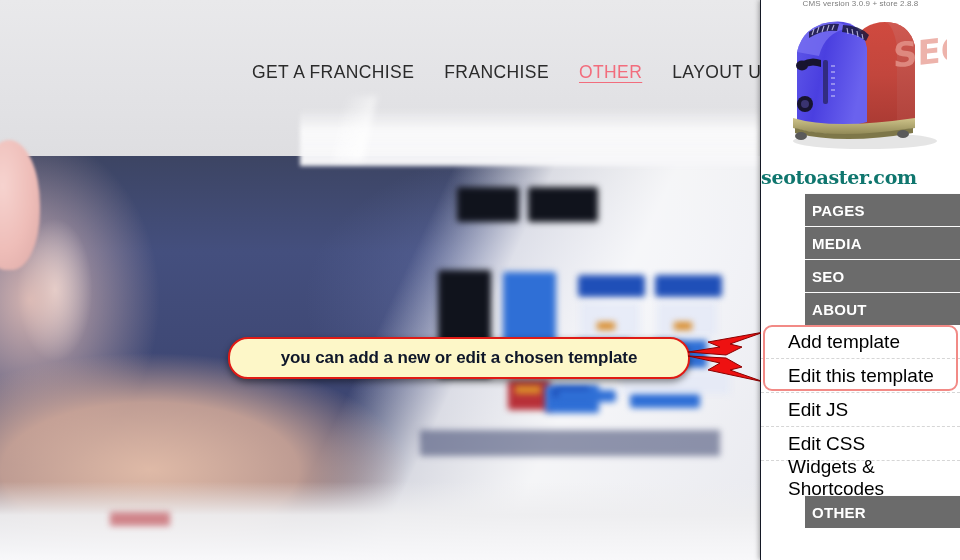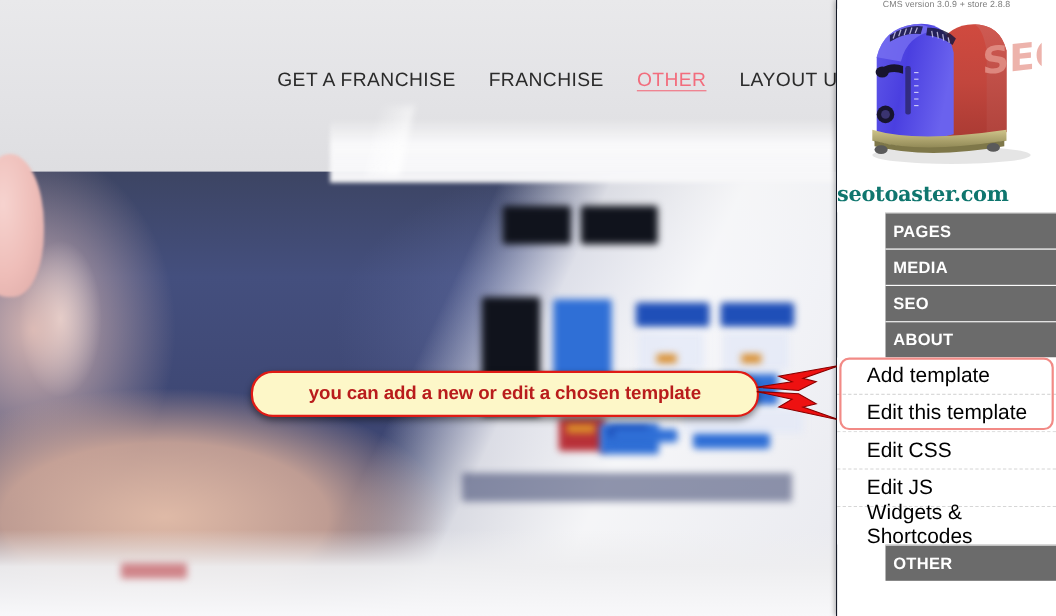--- a/index.html
+++ b/index.html
@@ -114,21 +114,21 @@
     border: 2px solid #e01b15;
     border-radius: 20px;
     box-shadow: 0 3px 7px rgba(0,0,0,0.45);
     display: flex;
     align-items: center;
     justify-content: center;
   }
   #callout-text {
     font-size: 17px;
     font-weight: bold;
-    color: #b91c1c;
+    color: #0f172a;
     letter-spacing: -0.1px;
     white-space: nowrap;
   }
   #arrows { position: absolute; left: 686px; top: 330px; width: 80px; height: 56px; }
 
   
   #sidebar {
     position: absolute;
     right: 0; top: 0;
     width: 199px; height: 560px;
@@ -333,22 +333,22 @@
     </div>
 
     <div id="menu-stack">
       <div class="section-head">PAGES</div>
       <div class="section-head">MEDIA</div>
       <div class="section-head">SEO</div>
       <div class="section-head">ABOUT</div>
 
       <div class="menu-link">Add template</div>
       <div class="menu-link">Edit this template</div>
+      <div class="menu-link">Edit JS</div>
       <div class="menu-link">Edit CSS</div>
-      <div class="menu-link">Edit JS</div>
       <div class="menu-link last">Widgets &amp; Shortcodes</div>
 
       <div class="section-head">OTHER</div>
     </div>
 
     <div id="highlight-box"></div>
   </aside>
 
 </div>
 

